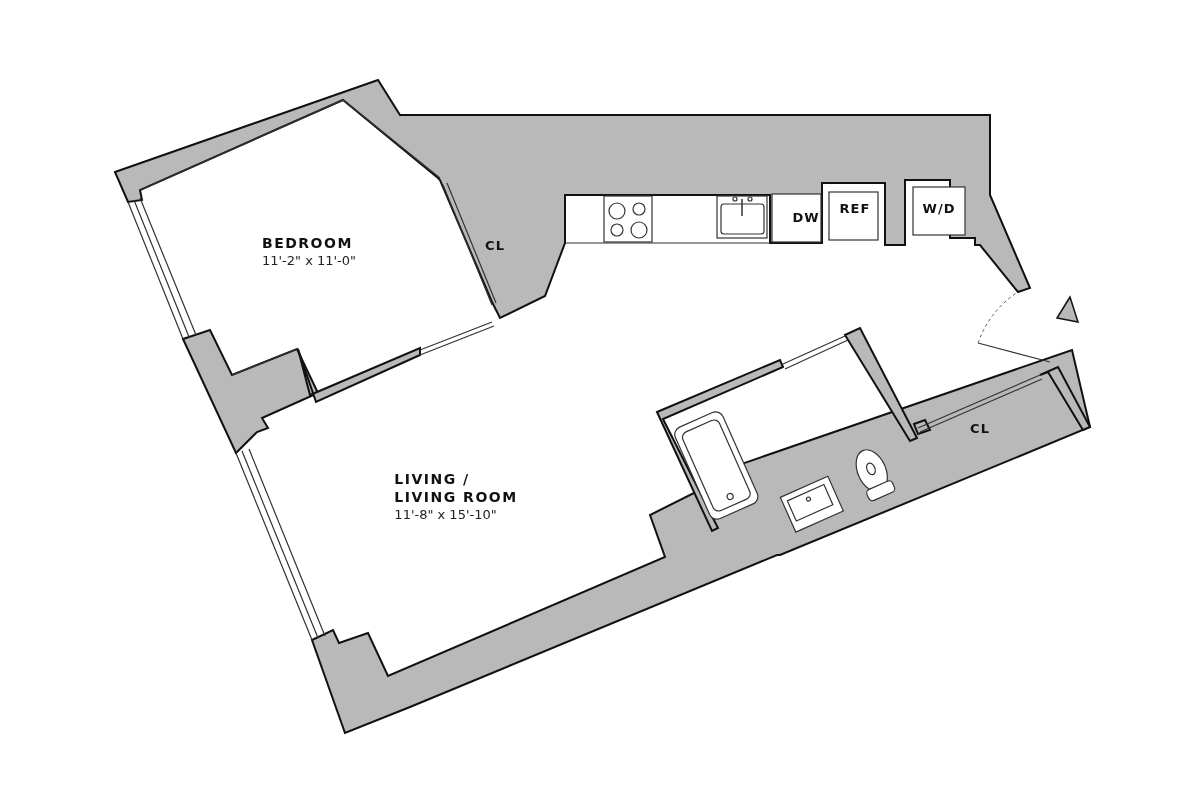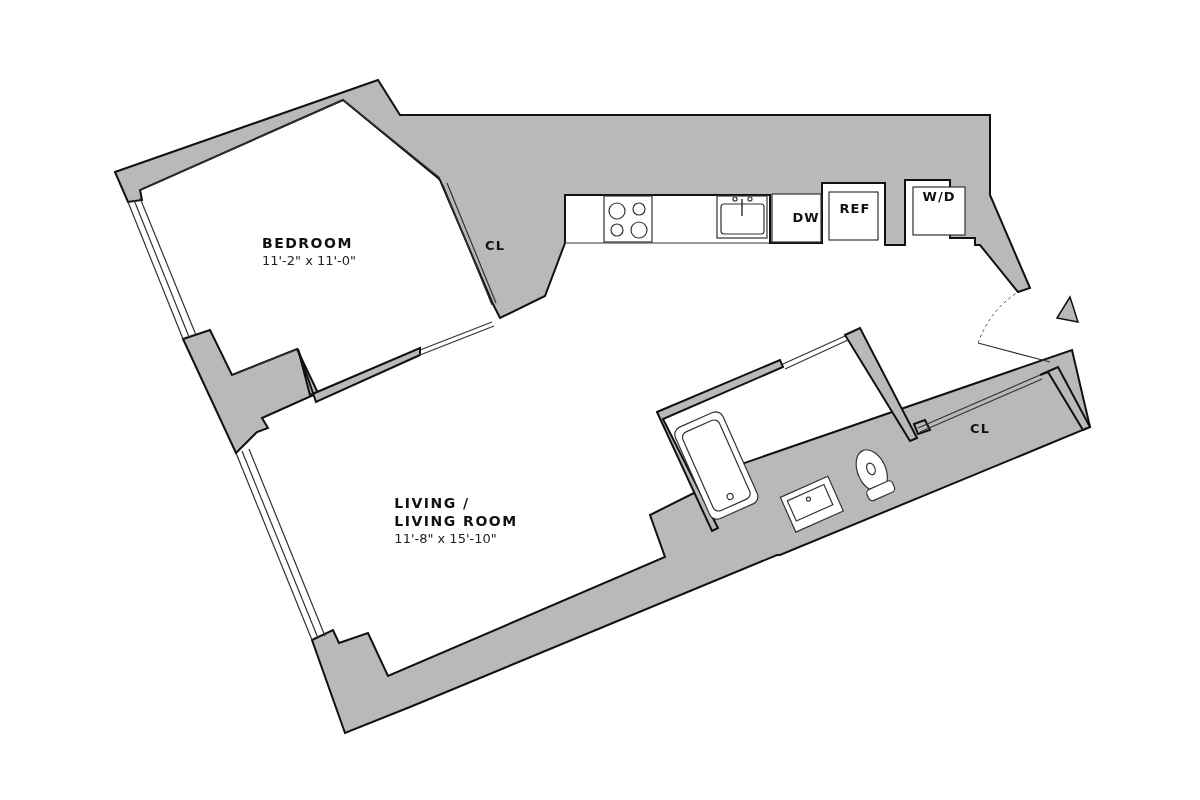--- a/index.html
+++ b/index.html
@@ -93,23 +93,23 @@
       <rect class="fix" x="861" y="486" width="28" height="12" rx="4"></rect>
     </g>
   </g>
 </svg>
 
 <div class="lbl" style="left:309px; top:234px;">
   <div class="room-name">BEDROOM</div>
   <div class="room-dim">11'-2" x 11'-0"</div>
 </div>
 
-<div class="lbl" style="left:456px; top:494px;">
+<div class="lbl" style="left:456px; top:470px;">
   <div class="room-name">LIVING /</div>
   <div class="room-name">LIVING ROOM</div>
   <div class="room-dim">11'-8" x 15'-10"</div>
 </div>
 
 <div class="app-lbl" style="left:495px; top:245px;">CL</div>
 <div class="app-lbl" style="left:980px; top:428px;">CL</div>
 <div class="app-lbl" style="left:806px; top:217px;">DW</div>
 <div class="app-lbl" style="left:855px; top:208px;">REF</div>
-<div class="app-lbl" style="left:939px; top:196px;">W/D</div>
+<div class="app-lbl" style="left:939px; top:208px;">W/D</div>
 
 </body></html>

